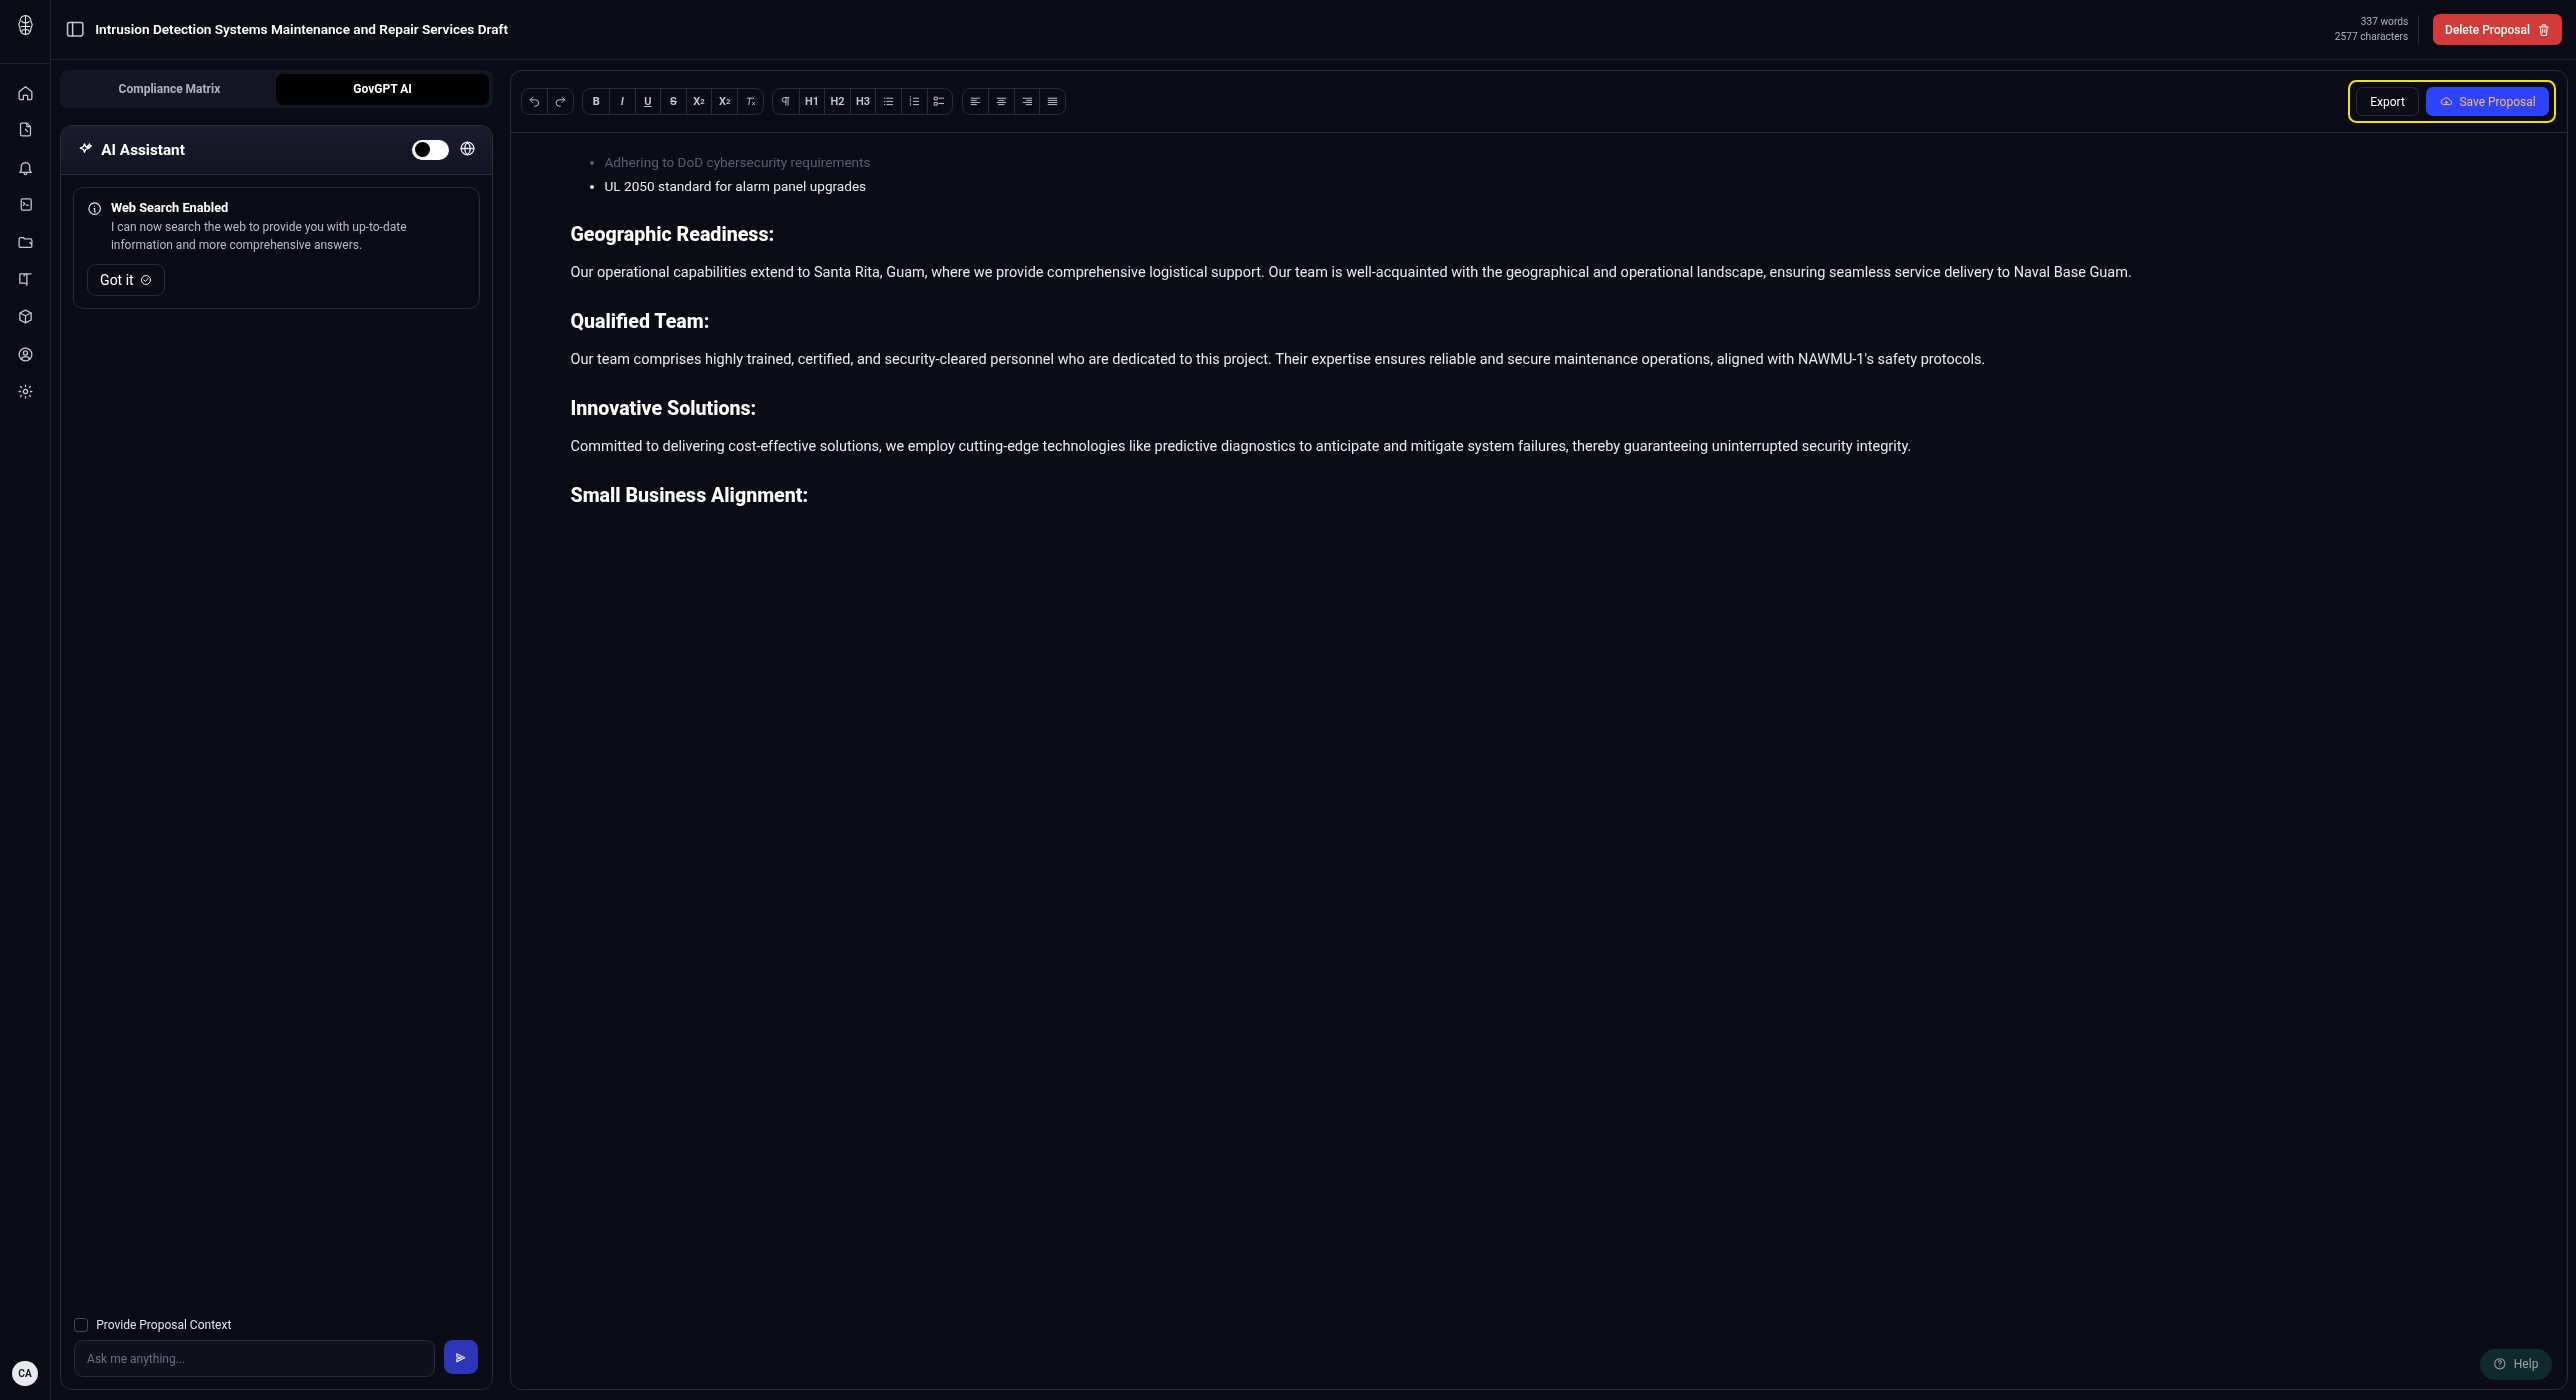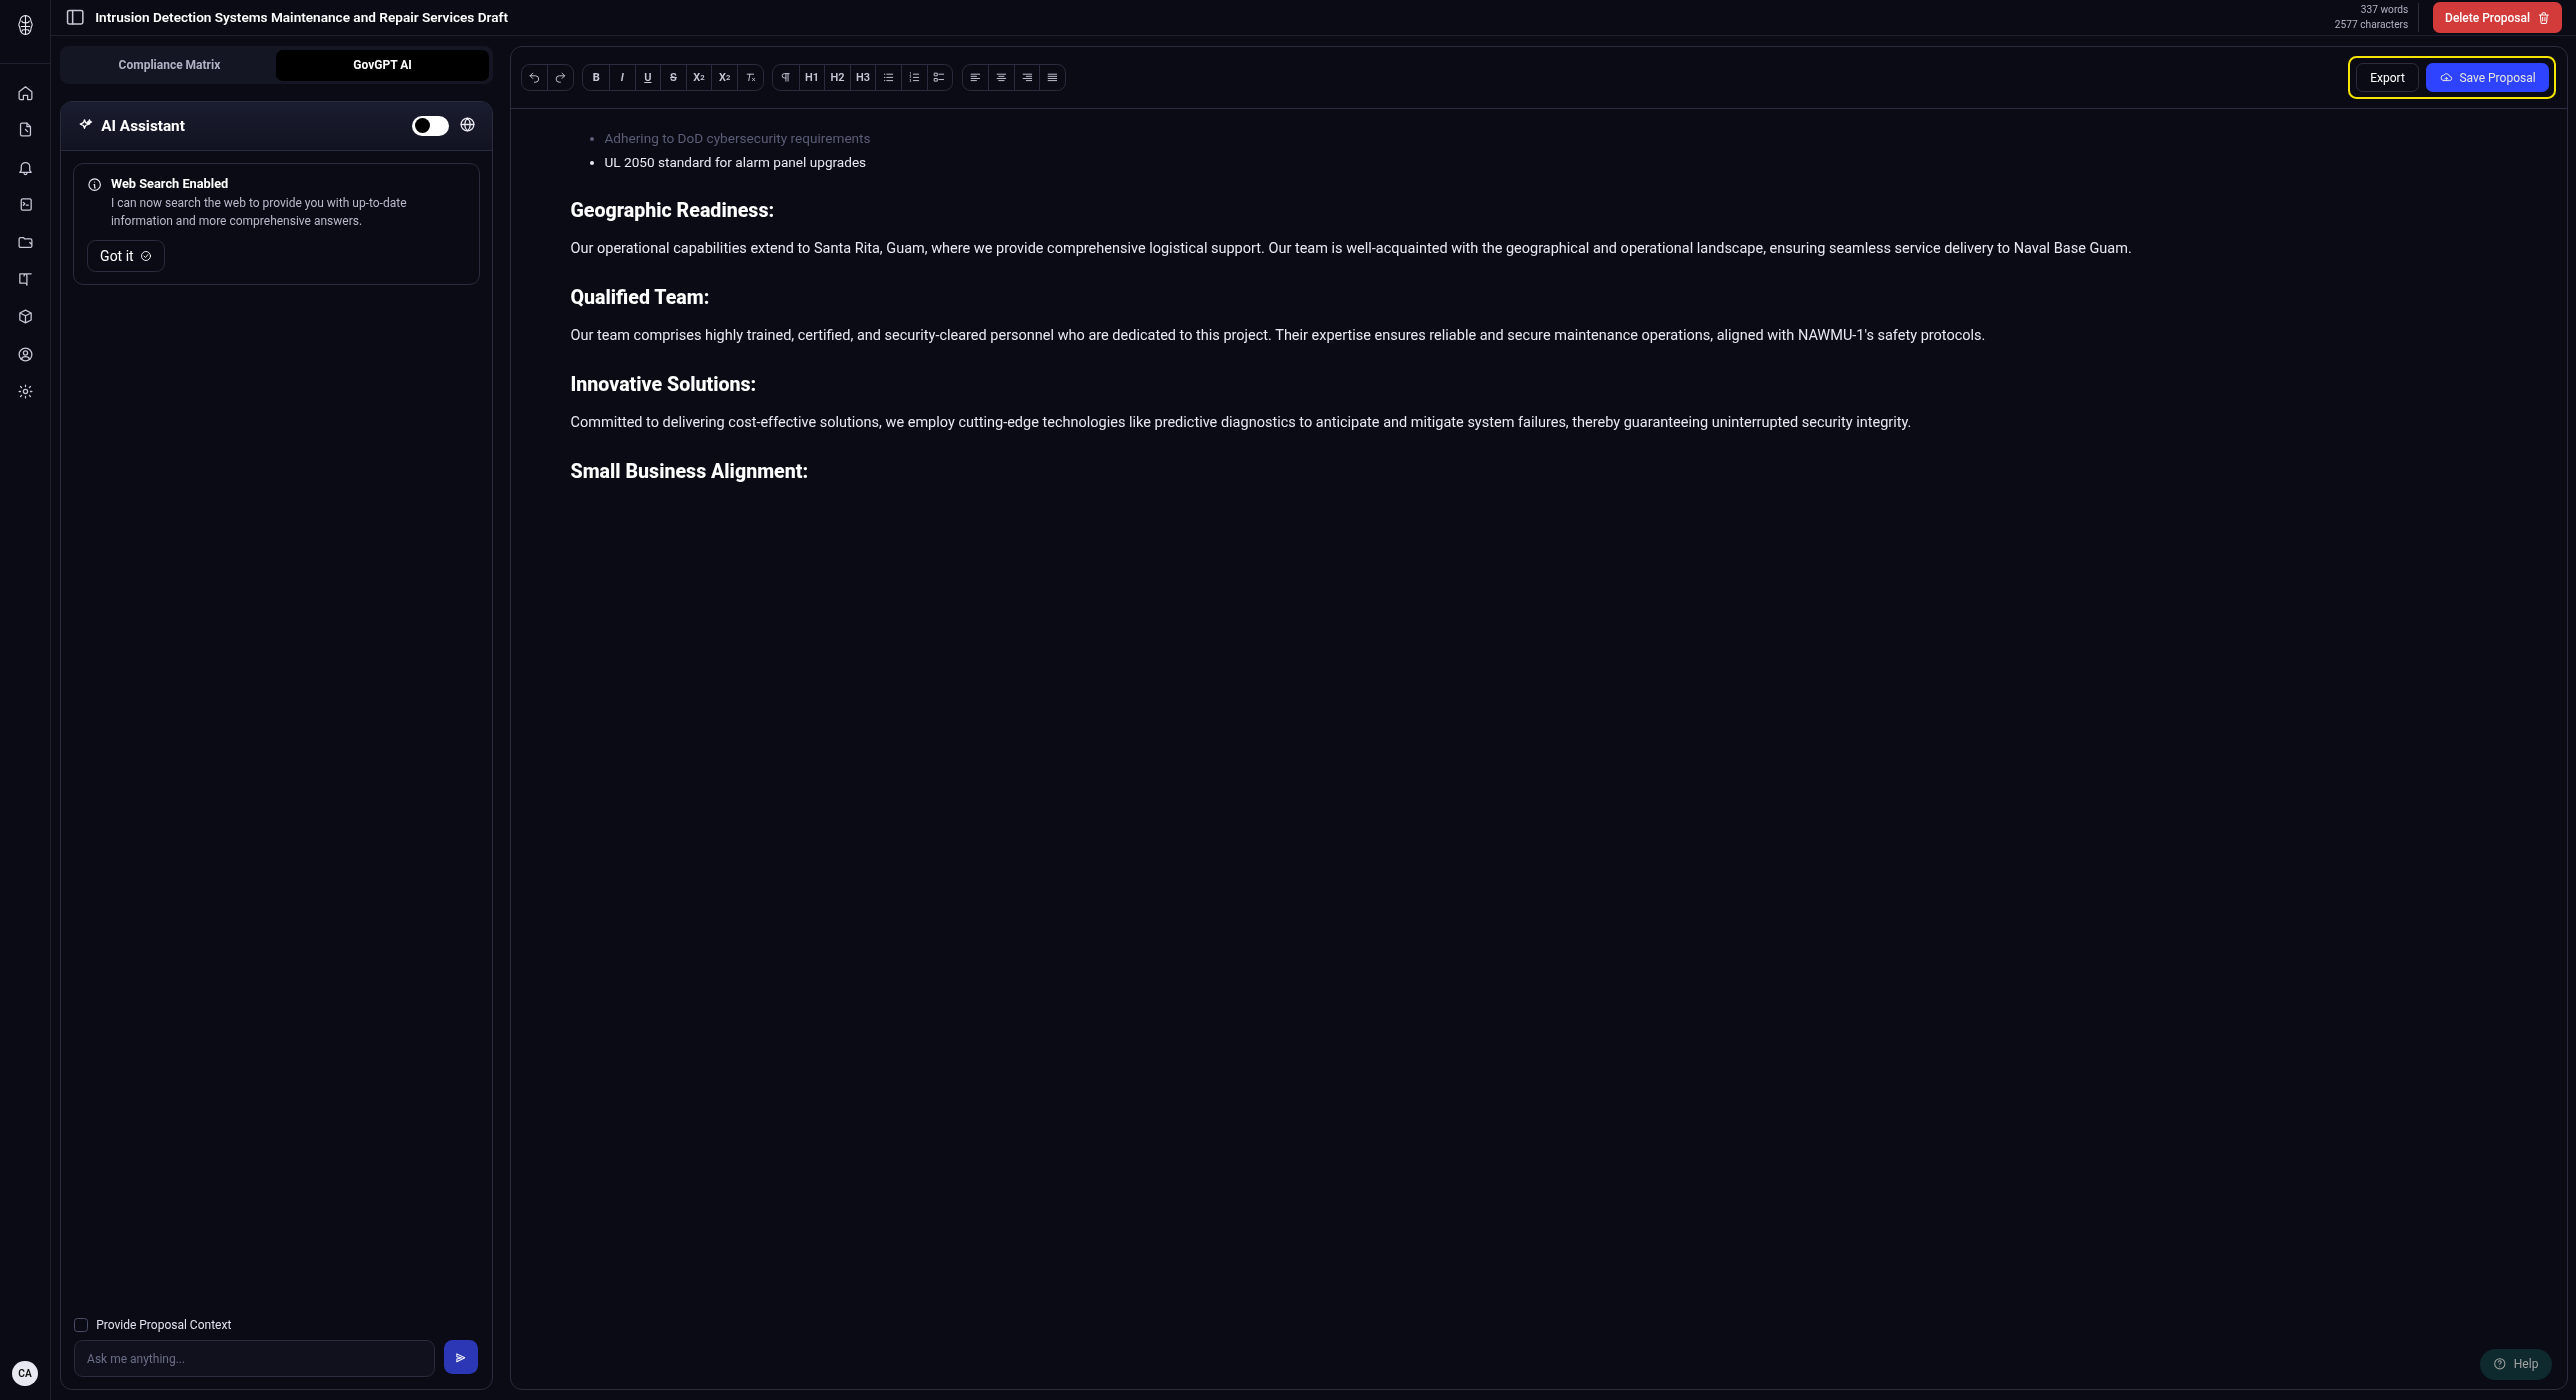--- a/index.html
+++ b/index.html
@@ -12,21 +12,21 @@
 .rail .logo svg { width: 29px; height: 29px; }
 .rail-sep { width: 100%; height: 0.9px; background: #1f2030; margin: 5.1px 0 8.5px; }
 .rail-item { width: 34px; height: 34px; display: flex; align-items: center; justify-content: center; border-radius: 6.8px; cursor: pointer; color: #c5c7d6; }
 .rail-item svg { width: 17px; height: 17px; }
 .rail-avatar { position: absolute; bottom: 13.6px; width: 25.6px; height: 25.6px; border-radius: 50%; background: #e8e8f0; color: #111; font-size: 10.2px; font-weight: 600; display: flex; align-items: center; justify-content: center; cursor: pointer; }
 
 
 .main { flex: 1; display: flex; flex-direction: column; }
 
 
-.topbar { height: 36px; display: flex; align-items: center; padding: 0 13.6px; gap: 13.6px; border-bottom: 0.9px solid #1f2030; }
+.topbar { height: 60px; display: flex; align-items: center; padding: 0 13.6px; gap: 13.6px; border-bottom: 0.9px solid #1f2030; }
 .topbar-left { display: flex; align-items: center; gap: 10.2px; }
 .sidebar-toggle { width: 20.4px; height: 20.4px; display: flex; align-items: center; justify-content: center; cursor: pointer; color: #c5c7d6; }
 .doc-title { font-size: 13.6px; font-weight: 600; color: #fff; }
 .topbar-spacer { flex: 1; }
 .stats { text-align: right; font-size: 10.2px; color: #b0b2c4; line-height: 1.4; padding-right: 10.2px; border-right: 0.9px solid #2a2c3e; margin-left: 32px; }
 .delete-btn { background: #d33a3a; color: #fff; border: none; height: 31px; padding: 0 12px; border-radius: 6.8px; font-size: 12px; font-weight: 500; display: flex; align-items: center; gap: 6.8px; cursor: pointer; }
 .delete-btn svg { width: 13.6px; height: 13.6px; }
 
 
 .body { flex: 1; display: flex; gap: 17px; padding: 10.2px 8.5px 10.2px 8.5px; min-height: 0; }
@@ -72,21 +72,21 @@
 .tool-group { display: flex; border: 0.9px solid #2a2c3e; border-radius: 8.5px; overflow: hidden; }
 .tool-btn { width: 25.6px; height: 25.6px; display: flex; align-items: center; justify-content: center; cursor: pointer; color: #c5c7d6; font-size: 11px; font-weight: 600; }
 .tool-btn + .tool-btn { border-left: 0.9px solid #2a2c3e; }
 .tool-btn svg { width: 12.8px; height: 12.8px; }
 .tool-btn .sub { font-size: 7.7px; vertical-align: sub; }
 .tool-btn .sup { font-size: 7.7px; vertical-align: super; }
 
 .toolbar-spacer { flex: 1; }
 .action-group { display: flex; gap: 6.8px; border: 2.6px solid #f5e400; border-radius: 8.5px; padding: 5.1px; }
 .export-btn { background: transparent; border: 0.9px solid #2a2c3e; color: #fff; font-size: 12px; padding: 6.8px 13.6px; border-radius: 6.8px; cursor: pointer; }
-.save-btn { background: #2e43ff; border: none; color: #e5e5e5; font-size: 12px; padding: 6.8px 13.6px; border-radius: 6.8px; display: flex; align-items: center; gap: 6.8px; cursor: pointer; }
+.save-btn { background: #2e43ff; border: none; color: #fdba74; font-size: 12px; padding: 6.8px 13.6px; border-radius: 6.8px; display: flex; align-items: center; gap: 6.8px; cursor: pointer; }
 .save-btn svg { width: 12.8px; height: 12.8px; }
 
 .doc { flex: 1; overflow-y: auto; padding: 17px 60px 34px 60px; }
 .doc ul { list-style: disc; padding-left: 34px; margin-bottom: 24px; }
 .doc ul li { font-size: 13.6px; color: #e8e8f0; line-height: 1.8; }
 .doc h3 { font-size: 19.6px; font-weight: 800; color: #fff; margin: 24px 0 15.3px; }
 .doc p { font-size: 14.5px; color: #e8e8f0; line-height: 1.7; margin-bottom: 15.3px; }
 
 
 .help-btn { position: fixed; bottom: 20.4px; right: 24px; background: #0f2a2e; color: #a3a3a3; border: none; padding: 8.5px 13.6px; border-radius: 17px; font-size: 12px; display: flex; align-items: center; gap: 6.8px; cursor: pointer; }

